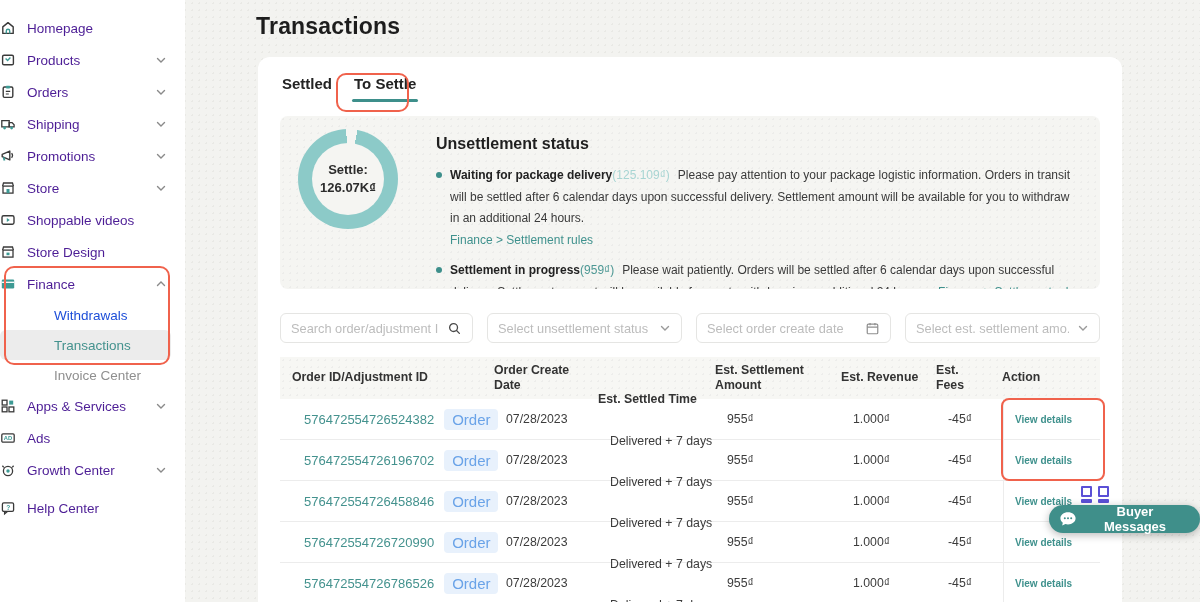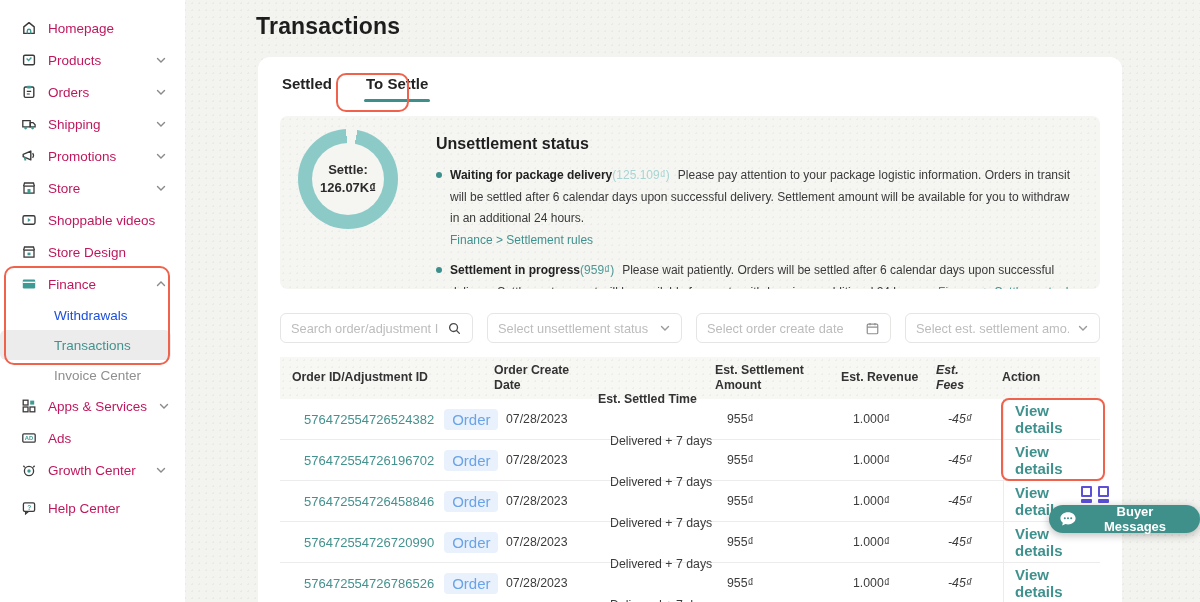--- a/index.html
+++ b/index.html
@@ -12,40 +12,40 @@
     position:relative;
     color:#242424;
   }
   
   .sidebar {
     position:absolute; left:0; top:0; width:185px; height:602px;
     background:#ffffff; padding-top:12px; z-index:2;
   }
   .s-item {
     height:32px; display:flex; align-items:center; gap:11px;
-    padding-left:21px; font-size:13.5px; color:#be185d; cursor:pointer;
+    font-size:13.5px; color:#4c1d95; cursor:pointer;
     position:relative;
   }
   .s-item .s-icon { width:16px; height:16px; display:inline-flex; flex:0 0 16px; }
   .s-item .s-label { flex:1 1 auto; white-space:nowrap; }
   .s-item .s-chev { width:12px; height:12px; margin-right:18px; display:inline-flex; }
   .s-item.sub { height:30px; padding-left:54px; color:#1d4ed8; }
   .s-item.sub.selected { background:#ececec; border-radius:6px; margin-right:14px; color:#44928e; }
   .s-item.sub.muted { color:#8f8f8f; }
   .s-item.s-help { margin-top:6px; }
   
   .page-title {
     position:absolute; left:256px; top:13px; font-size:23px; font-weight:bold;
     color:#1d1d1d; letter-spacing:.2px;
   }
   .card {
     position:absolute; left:258px; top:57px; width:864px; height:560px;
     background:#ffffff; border-radius:12px;
   }
-  .tabs { margin:16px 22px 0; height:34px; display:flex; gap:30px; align-items:flex-start; }
+  .tabs { margin:16px 22px 0; height:34px; display:flex; gap:18px; align-items:flex-start; }
   .tab {
     font-size:15px; font-weight:bold; color:#232323; cursor:pointer;
     padding:2px 2px 10px; position:relative;
   }
   .tab.active::after {
     content:""; position:absolute; left:0; right:0; bottom:0;
     height:3px; background:#3d8f8b; border-radius:2px;
   }
   
   .unsettle-box {
@@ -103,30 +103,30 @@
     background-size:7px 7px;
     font-weight:bold; color:#333; line-height:1.25;
   }
   .t-row {
     display:flex; align-items:center; height:41px;
     border-bottom:1px solid #ececec; color:#3c3c3c;justify-content:flex-end;
   }
   .c { flex:0 0 auto; padding-right:8px; }
   .c1 { width:214px; padding-left:12px; display:flex; align-items:center; }
   .c2 { width:104px; } .c3 { width:117px;margin-top:44px; } .c4 { width:126px; }
-  .c5 { width:95px; }  .c6 { width:55px;font-style:italic; }
+  .c5 { width:95px; }  .c6 { width:55px; }
   .c7 { width:97px; align-self:stretch; display:flex; align-items:center;
         border-left:1px solid #ececec; padding-left:11px; }
   .t-head .c7 { border-left:none; }
   .oid { color:#44928e; font-size:13px; text-decoration:none; cursor:pointer; white-space:nowrap; }
   .badge {
     margin-left:10px; background:#e8f1fc; color:#6aa3e8; font-size:15px;
     padding:2px 8px; border-radius:4px; white-space:nowrap;
   }
-  .view { color:#3f918d; font-weight:bold; font-size:15px; cursor:pointer; text-decoration:none; }
+  .view { color:#3f918d; font-weight:bold; font-size:10px; cursor:pointer; text-decoration:none; }
   
   .ann { position:absolute; border:2px solid #f0624c; border-radius:10px;
          pointer-events:none; z-index:5; }
   .ann-tab     { left:336px; top:73px;  width:73px;  height:39px; }
   .ann-finance { left:4px;   top:266px; width:166px; height:99px; z-index:3; }
   .ann-view    { left:1001px; top:398px; width:104px; height:83px; border-radius:8px; }
   .ext-icon { position:absolute; left:1081px; top:486px; display:flex; gap:6px; z-index:6; }
   .psq { display:flex; flex-direction:column; gap:2px; }
   .psq-box { width:11px; height:11px; border:2.5px solid #5b50d6; border-radius:1px; background:transparent; }
   .psq-bar { width:11px; height:3.5px; background:#5b50d6; border-radius:1px; }

